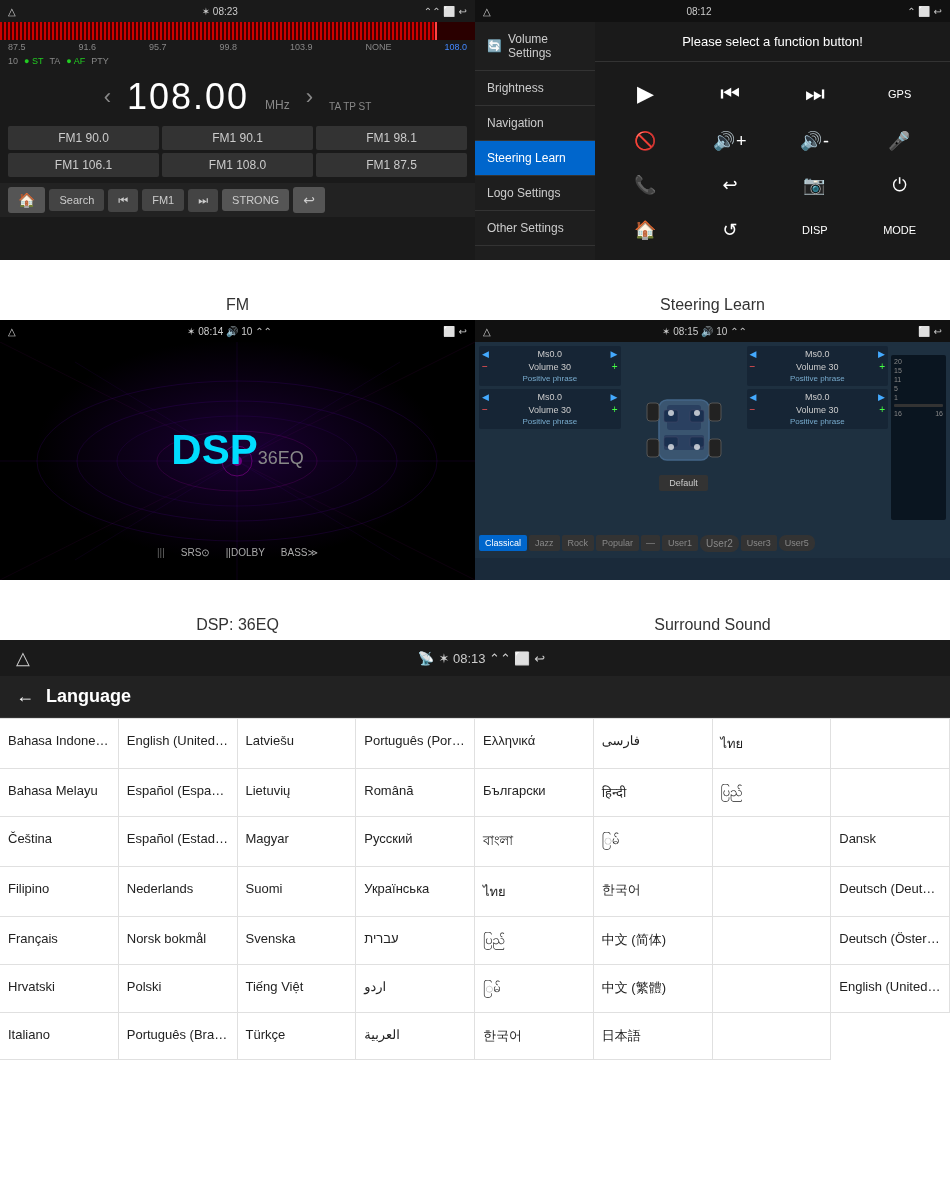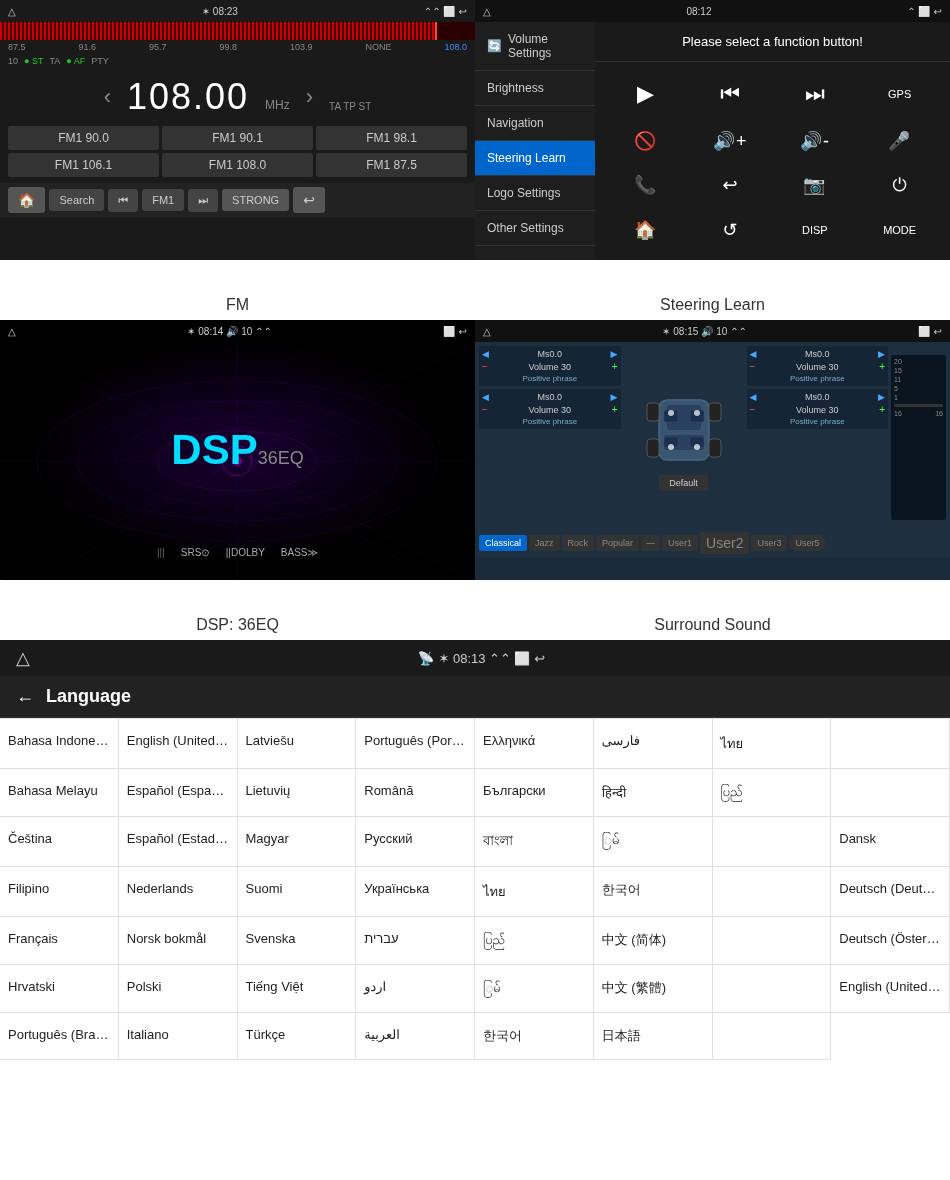--- a/index.html
+++ b/index.html
@@ -603,21 +603,21 @@
         </div>
       </div>
 
       <div style="display:flex;gap:2px;height:22px;align-items:center;">
         <div style="background:#0066cc;color:#fff;font-size:9px;padding:3px 6px;border-radius:2px;cursor:pointer;">Classical</div>
         <div style="background:#333;color:#888;font-size:9px;padding:3px 6px;border-radius:2px;cursor:pointer;">Jazz</div>
         <div style="background:#333;color:#888;font-size:9px;padding:3px 6px;border-radius:2px;cursor:pointer;">Rock</div>
         <div style="background:#333;color:#888;font-size:9px;padding:3px 6px;border-radius:2px;cursor:pointer;">Popular</div>
         <div style="background:#333;color:#888;font-size:9px;padding:3px 5px;border-radius:2px;cursor:pointer;">—</div>
         <div style="background:#333;color:#888;font-size:9px;padding:3px 6px;border-radius:2px;cursor:pointer;">User1</div>
-        <div style="background:#333;color:#888;font-size:14px;padding:3px 6px;border-radius:2px;cursor:pointer;">User2</div>
+        <div style="background:#333;color:#888;font-size:10px;padding:3px 6px;border-radius:8px;cursor:pointer;">User2</div>
         <div style="background:#333;color:#888;font-size:9px;padding:3px 6px;border-radius:2px;cursor:pointer;">User3</div>
         <div style="background:#333;color:#888;font-size:9px;padding:3px 6px;border-radius:7px;cursor:pointer;">User5</div>
       </div>
     </div>
   </div>
 </div>
 
 <div class="mid-captions-row">
   <div class="caption">DSP: 36EQ</div>
   <div class="caption">Surround Sound</div>
@@ -683,22 +683,22 @@
       <div class="lang-cell">Deutsch (Österreich)</div>
       <div class="lang-cell">Hrvatski</div>
       <div class="lang-cell">Polski</div>
       <div class="lang-cell">Tiếng Việt</div>
       <div class="lang-cell">اردو</div>
       <div class="lang-cell">ြမ်</div>
       <div class="lang-cell">中文 (繁體)</div>
       <div class="lang-cell"></div>
 
       <div class="lang-cell">English (United Kingdom)</div>
+      <div class="lang-cell">Italiano</div>
       <div class="lang-cell">Português (Brasil)</div>
-      <div class="lang-cell">Italiano</div>
       <div class="lang-cell">Türkçe</div>
       <div class="lang-cell">العربية</div>
       <div class="lang-cell">한국어</div>
       <div class="lang-cell">日本語</div>
       <div class="lang-cell"></div>
     </div>
   </div>
 </div>
 
 </body></html>

